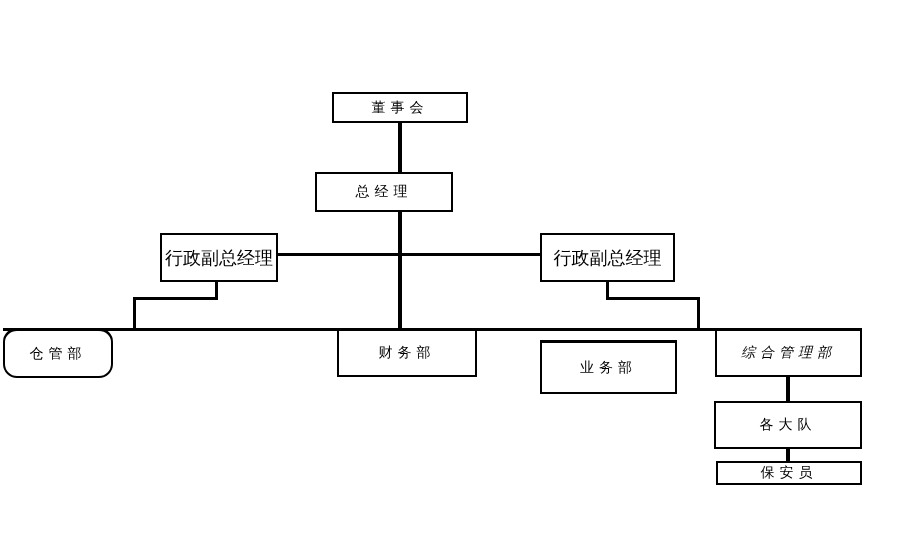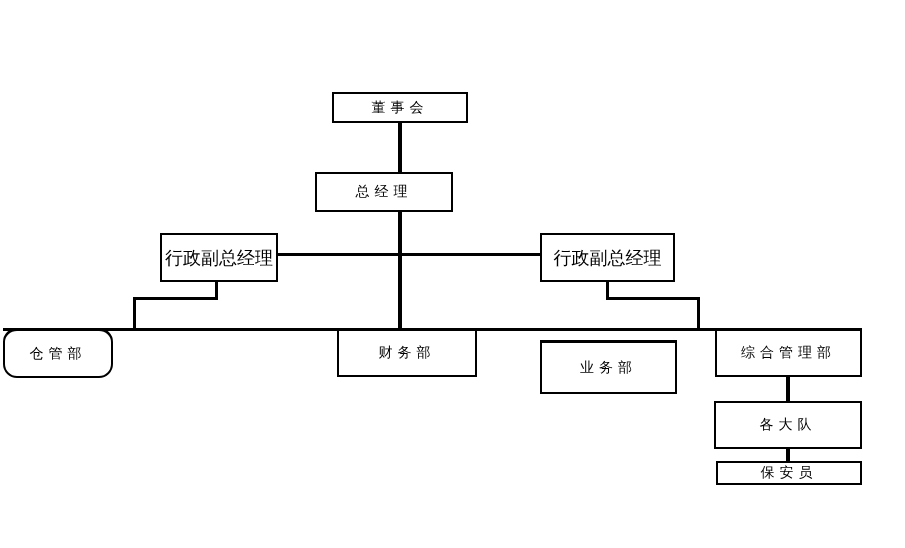--- a/index.html
+++ b/index.html
@@ -32,21 +32,21 @@
 
   
   #n-board     { left: 332px; top:  92px; width: 136px; height: 31px; }
   #n-gm        { left: 315px; top: 172px; width: 138px; height: 40px; }
   #n-admin-vgm { left: 160px; top: 233px; width: 118px; height: 49px; }
   #n-biz-vgm   { left: 540px; top: 233px; width: 135px; height: 49px; }
   #n-warehouse { left:   3px; top: 328px; width: 110px; height: 50px; border-top-width: 3px; border-radius: 14px; }
   #n-hr        { left: 163px; top: 328px; width: 114px; height: 49px; border-top-width: 3px; }
   #n-finance   { left: 330px; top: 328px; width: 140px; height: 49px; border-top-width: 3px; margin-left: 7px; }
   #n-business  { left: 540px; top: 328px; width: 137px; height: 54px; border-top-width: 3px; margin-top: 12px; }
-  #n-general   { left: 715px; top: 328px; width: 147px; height: 49px; border-top-width: 3px; }
+  #n-general   { left: 715px; top: 328px; width: 147px; height: 49px; border-top-width: 3px; font-style: italic; }
   #n-brigades  { left: 714px; top: 401px; width: 148px; height: 48px; }
   #n-guards    { left: 716px; top: 461px; width: 146px; height: 24px; }
 
   
   #l-board-gm      { left: 398px; top: 123px; width:   4px; height:  50px; }
   #l-gm-drop       { left: 398px; top: 212px; width:   4px; height: 118px; }
   #l-mid-h         { left: 278px; top: 253px; width: 262px; height:   3px; }
   #l-admin-drop1   { left: 215px; top: 282px; width:   3px; height:  18px; }
   #l-admin-h       { left: 133px; top: 297px; width:  85px; height:   3px; }
   #l-admin-drop2   { left: 133px; top: 297px; width:   3px; height:  33px; }

